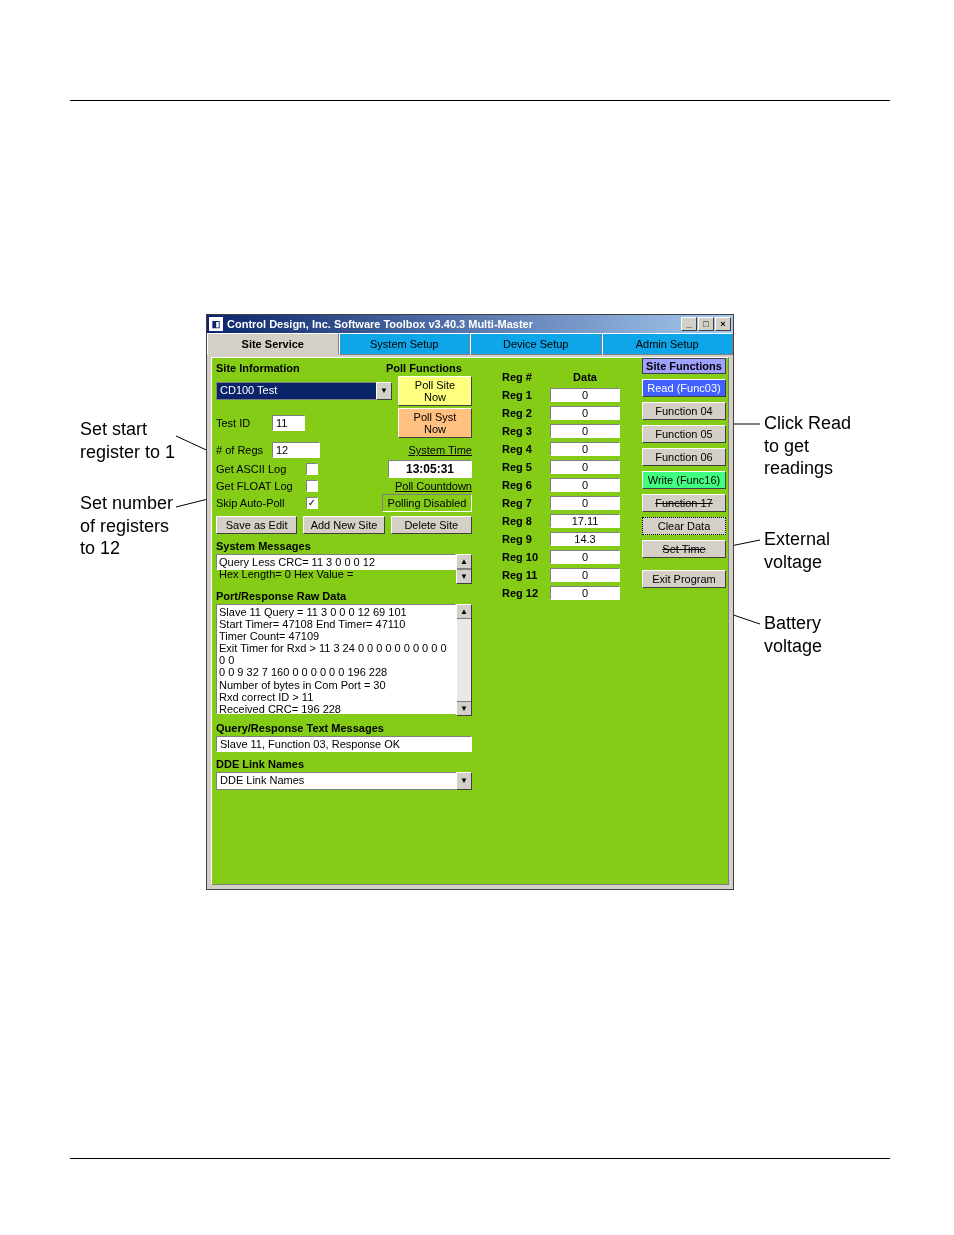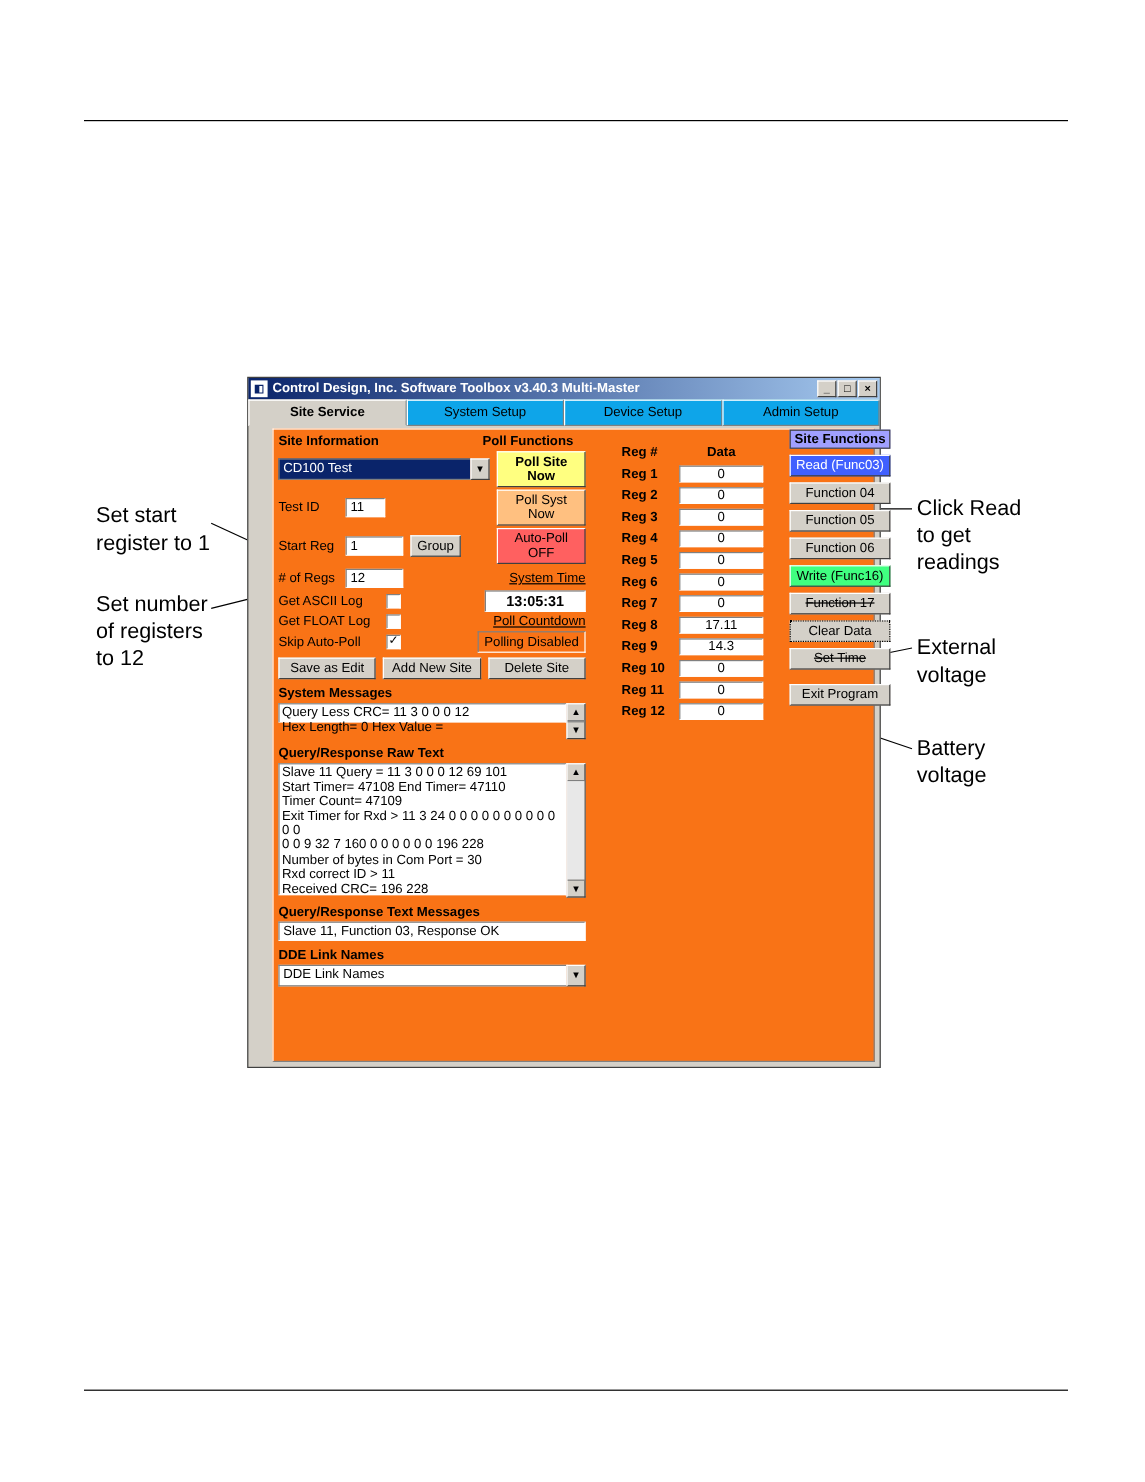--- a/index.html
+++ b/index.html
@@ -52,24 +52,23 @@
   .tab {
     flex:1; text-align:center; line-height:20px;
     border: 1px solid #808080;
     border-top-color:#fff; border-left-color:#fff;
     background:#0ea5e9;
     font-size:11px;
   }
   .tab.active { font-weight:bold; background:#d4d0c8; border-bottom-color:#d4d0c8; }
   .pane {
     position:absolute; left:4px; right:4px; top:42px; bottom:4px;
-    background:#f97316;
+    background:#84cc16;
     border:1px solid #fff; border-right-color:#808080; border-bottom-color:#808080;
     padding:34px 4px 4px 4px;
-    margin-left:16px;
   }
 
   .sect-head { font-weight:bold; color:#000; font-size:11px; margin:2px 0 2px 0; }
   .lbl { font-size:11px; }
   .inset {
     border:1px solid #808080; border-right-color:#fff; border-bottom-color:#fff;
     background:#fff; padding:1px 3px; font-size:11px;
   }
   .btn3d {
     border:1px solid #fff; border-right-color:#404040; border-bottom-color:#404040;
@@ -170,37 +169,30 @@
           <div class="pollfn-head">Poll Functions</div>
         </div>
 
         <div class="row">
           <div class="combo" style="width:176px;">
             <div class="cval">CD100 Test</div>
             <div class="carrow">
                 <span class="tri">▼</span>
               </div>
           </div>
-          <div class="btn3d" style="flex:1; background:#ffff80;font-weight:bold;">Poll Site Now</div>
+          <div class="btn3d" style="flex:1; background:#ffff80;">Poll Site Now</div>
         </div>
 
         <div class="row">
           <span class="lbl" style="width:50px;">Test ID</span>
           <div class="inset" style="width:33px;">11</div>
           <div style="flex:1"></div>
           <div class="btn3d" style="width:74px; background:#ffc080;">Poll Syst Now</div>
         </div>
 
-        <div class="row">
-          <span class="lbl" style="width:50px;">Start Reg</span>
-          <div class="inset" style="width:48px;">1</div>
-          <div class="btn3d" style="width:42px;">Group</div>
-          <div style="flex:1"></div>
-          <div class="btn3d" style="width:74px; background:#ff6060; color:#000;">Auto-Poll OFF</div>
-        </div>
 
         <div class="row" style="margin-top:4px;">
           <span class="lbl" style="width:50px;"># of Regs</span>
           <div class="inset" style="width:48px;">12</div>
           <div style="flex:1"></div>
           <span class="lbl" style="text-decoration:underline;">System Time</span>
         </div>
 
         <div class="row">
           <span class="lbl" style="width:84px;">Get ASCII Log</span>
@@ -238,21 +230,21 @@
           <div class="sb">
             <div class="arrow">
                 <span class="tri">▲</span>
               </div>
             <div class="arrow2">
                 <span class="tri">▼</span>
               </div>
           </div>
         </div>
 
-        <div class="sect-head" style="margin-top:6px;">Query/Response Raw Text</div>
+        <div class="sect-head" style="margin-top:6px;">Port/Response Raw Data</div>
         <div style="display:flex;">
           <div class="inset raw-box" style="flex:1; padding:1px 2px; line-height:1.1;">
             <div>Slave 11 Query = 11 3 0 0 0 12 69 101</div>
             <div>Start Timer= 47108   End Timer= 47110</div>
             <div>Timer Count= 47109</div>
             <div>Exit Timer for Rxd &gt;  11 3 24 0 0 0 0 0 0 0 0 0 0 0 0</div>
             <div>0 0 9 32 7 160 0 0 0 0 0 0 196 228</div>
             <div>Number of bytes in Com Port = 30</div>
             <div>Rxd correct ID &gt;  11</div>
             <div>Received CRC=  196 228</div>

